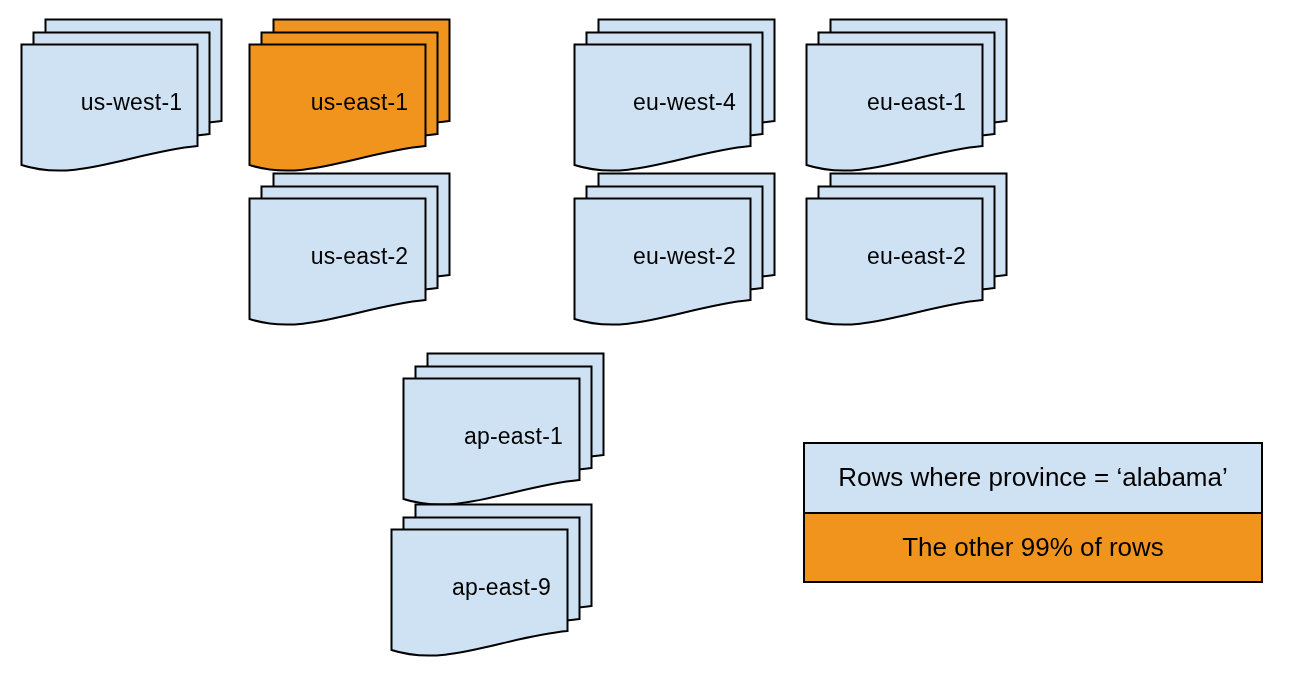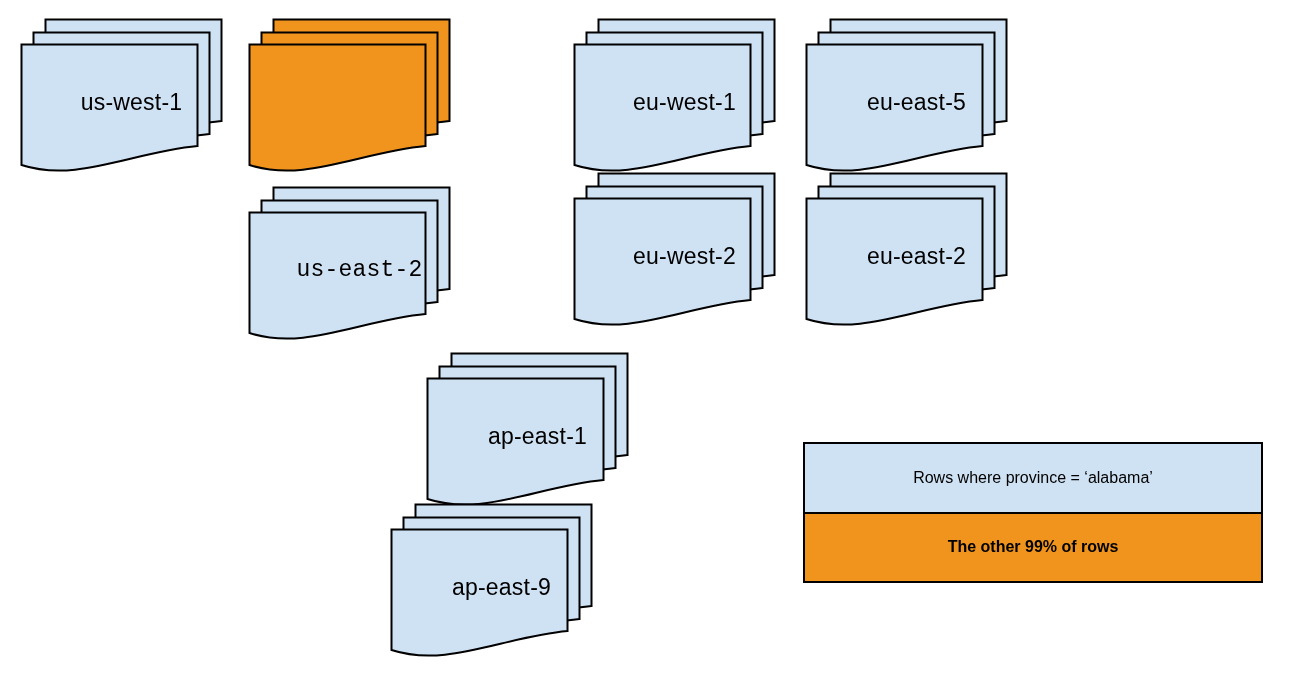--- a/index.html
+++ b/index.html
@@ -21,24 +21,24 @@
     font-size:23px;letter-spacing:0.2px;margin-left:22px;
   }
   
   .legend{
     position:absolute;left:803px;top:442px;width:460px;height:141px;
     border:2px solid #000;box-sizing:border-box;
     display:flex;flex-direction:column;
   }
   .legend-row{
     flex:1;display:flex;align-items:center;justify-content:center;
-    font-size:16px;
+    font-size:26px;
   }
   .legend-row.blue{background:var(--doc-blue);border-bottom:2px solid #000;}
-  .legend-row.orange{background:var(--doc-orange);font-weight:bold;}
+  .legend-row.orange{background:var(--doc-orange);}
 </style>
 </head>
 <body>
 
 <div class="canvas" id="canvas">
   <div class="legend">
     <div class="legend-row blue">
       <span>Rows where province = ‘alabama’</span>
     </div>
     <div class="legend-row orange">
@@ -60,46 +60,47 @@
     <div class="stack orange" style="left: 248px; top: 18px;">
     <svg class="doc l3" viewBox="0 0 179 133">
       <path d="M1.5,1.5 H177.5 V103 C112,109 57,140 1.5,122 Z"></path>
     </svg>
     <svg class="doc l2" viewBox="0 0 179 133">
       <path d="M1.5,1.5 H177.5 V103 C112,109 57,140 1.5,122 Z"></path>
     </svg>
     <svg class="doc l1" viewBox="0 0 179 133">
       <path d="M1.5,1.5 H177.5 V103 C112,109 57,140 1.5,122 Z"></path>
     </svg>
+    <div class="doc-label">us-east-1</div>
   </div>
     <div class="stack blue" style="left: 573px; top: 18px;">
     <svg class="doc l3" viewBox="0 0 179 133">
       <path d="M1.5,1.5 H177.5 V103 C112,109 57,140 1.5,122 Z"></path>
     </svg>
     <svg class="doc l2" viewBox="0 0 179 133">
       <path d="M1.5,1.5 H177.5 V103 C112,109 57,140 1.5,122 Z"></path>
     </svg>
     <svg class="doc l1" viewBox="0 0 179 133">
       <path d="M1.5,1.5 H177.5 V103 C112,109 57,140 1.5,122 Z"></path>
     </svg>
-    <div class="doc-label">eu-west-1</div>
+    <div class="doc-label">eu-west-4</div>
   </div>
     <div class="stack blue" style="left: 805px; top: 18px;">
     <svg class="doc l3" viewBox="0 0 179 133">
       <path d="M1.5,1.5 H177.5 V103 C112,109 57,140 1.5,122 Z"></path>
     </svg>
     <svg class="doc l2" viewBox="0 0 179 133">
       <path d="M1.5,1.5 H177.5 V103 C112,109 57,140 1.5,122 Z"></path>
     </svg>
     <svg class="doc l1" viewBox="0 0 179 133">
       <path d="M1.5,1.5 H177.5 V103 C112,109 57,140 1.5,122 Z"></path>
     </svg>
-    <div class="doc-label">eu-east-5</div>
+    <div class="doc-label">eu-east-1</div>
   </div>
-    <div class="stack blue" style="left: 248px; top: 186px; font-family: Liberation Mono, monospace;">
+    <div class="stack blue" style="left: 248px; top: 172px;">
     <svg class="doc l3" viewBox="0 0 179 133">
       <path d="M1.5,1.5 H177.5 V103 C112,109 57,140 1.5,122 Z"></path>
     </svg>
     <svg class="doc l2" viewBox="0 0 179 133">
       <path d="M1.5,1.5 H177.5 V103 C112,109 57,140 1.5,122 Z"></path>
     </svg>
     <svg class="doc l1" viewBox="0 0 179 133">
       <path d="M1.5,1.5 H177.5 V103 C112,109 57,140 1.5,122 Z"></path>
     </svg>
     <div class="doc-label">us-east-2</div>
@@ -121,21 +122,21 @@
       <path d="M1.5,1.5 H177.5 V103 C112,109 57,140 1.5,122 Z"></path>
     </svg>
     <svg class="doc l2" viewBox="0 0 179 133">
       <path d="M1.5,1.5 H177.5 V103 C112,109 57,140 1.5,122 Z"></path>
     </svg>
     <svg class="doc l1" viewBox="0 0 179 133">
       <path d="M1.5,1.5 H177.5 V103 C112,109 57,140 1.5,122 Z"></path>
     </svg>
     <div class="doc-label">eu-east-2</div>
   </div>
-    <div class="stack blue" style="left: 426px; top: 352px;">
+    <div class="stack blue" style="left: 402px; top: 352px;">
     <svg class="doc l3" viewBox="0 0 179 133">
       <path d="M1.5,1.5 H177.5 V103 C112,109 57,140 1.5,122 Z"></path>
     </svg>
     <svg class="doc l2" viewBox="0 0 179 133">
       <path d="M1.5,1.5 H177.5 V103 C112,109 57,140 1.5,122 Z"></path>
     </svg>
     <svg class="doc l1" viewBox="0 0 179 133">
       <path d="M1.5,1.5 H177.5 V103 C112,109 57,140 1.5,122 Z"></path>
     </svg>
     <div class="doc-label">ap-east-1</div>

